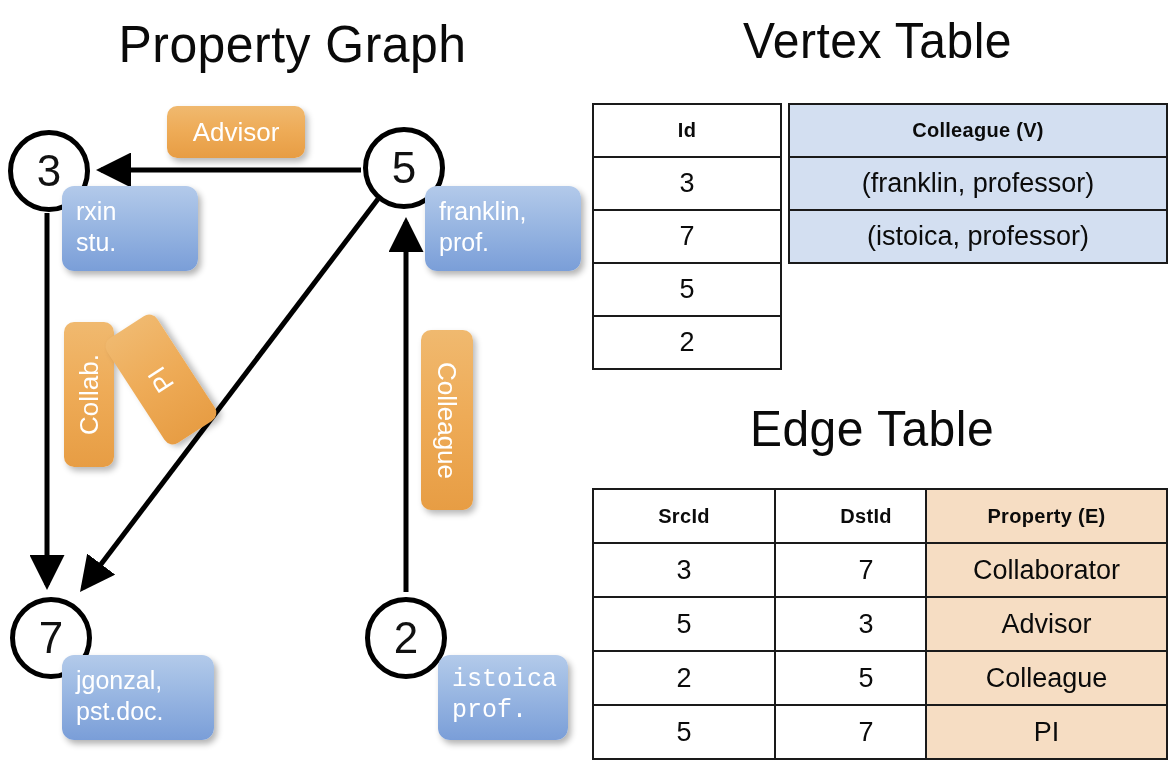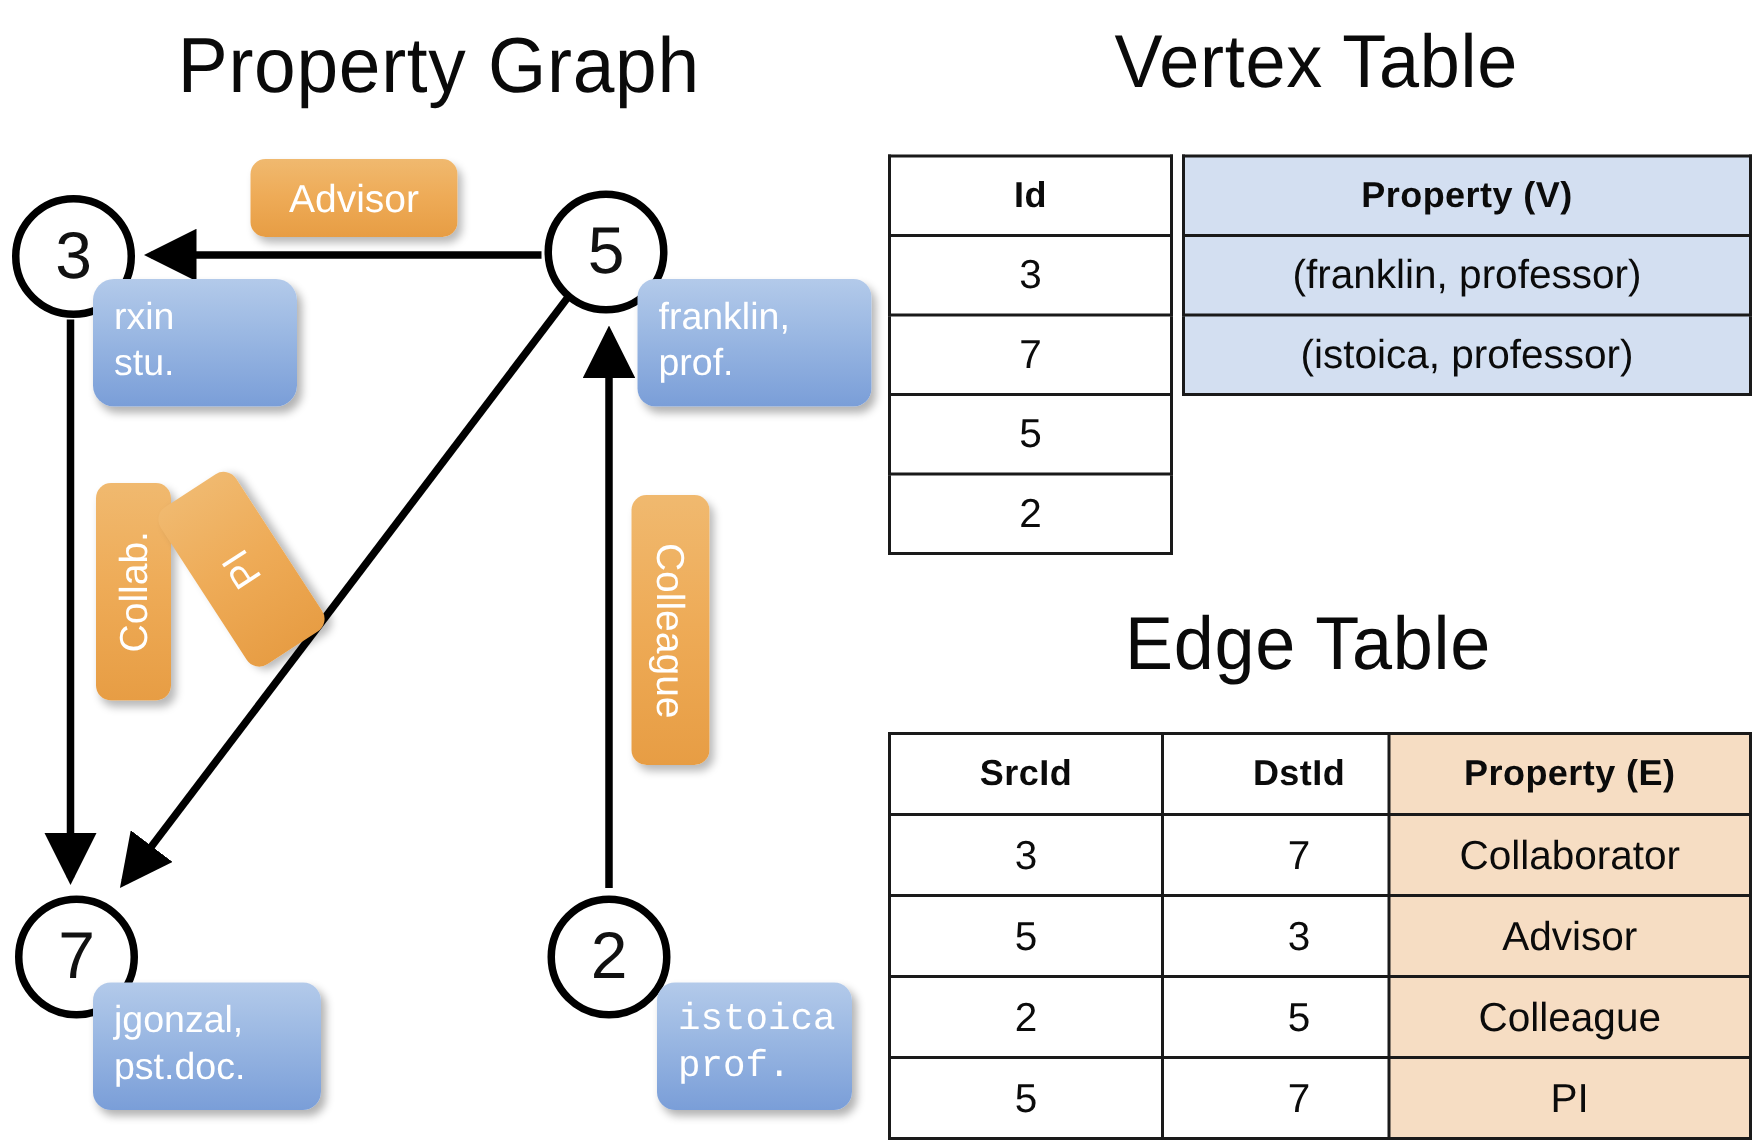--- a/index.html
+++ b/index.html
@@ -68,21 +68,21 @@
     color: #ffffff;
     font-size: 25px;
     font-weight: 300;
     line-height: 1.22;
     padding: 10px 14px;
     box-sizing: border-box;
     box-shadow: 3px 4px 6px rgba(0,0,0,0.30);
     z-index: 4;
     font-family: "Liberation Sans", sans-serif;
   }
-  #box-rxin      { left: 62px;  top: 186px; width: 136px; height: 85px; border-radius: 14px; }
+  #box-rxin      { left: 62px;  top: 186px; width: 136px; height: 85px; }
   #box-franklin  { left: 425px; top: 186px; width: 156px; height: 85px; }
   #box-jgonzal   { left: 62px;  top: 655px; width: 152px; height: 85px; }
   #box-istoica   { left: 438px; top: 655px; width: 130px; height: 85px; font-family: Liberation Mono, monospace; }
 
   
   .badge-orange {
     position: absolute;
     background: linear-gradient(to bottom, #f0b96f 0%, #eeab57 48%, #e79d44 100%);
     border-radius: 10px;
     color: #ffffff;
@@ -115,21 +115,21 @@
   }
   .tbl td, .tbl th {
     border: 2px solid #1a1a1a;
     text-align: center;
     font-weight: 300;
     font-size: 27px;
     color: #0b0b0b;
     padding: 0;
     box-sizing: border-box;
   }
-  .tbl th { font-weight: 700; font-size: 24px; letter-spacing: 0.3px; margin-left: 20px; }
+  .tbl th { font-weight: 700; font-size: 20px; letter-spacing: 0.3px; margin-left: 20px; }
 
   
   #vertex-id-tbl     { left: 592px; top: 103px; width: 190px; }
   #vertex-id-tbl td, #vertex-id-tbl th { height: 53px; background: #ffffff; }
   #vertex-prop-tbl   { left: 788px; top: 103px; width: 380px; }
   #vertex-prop-tbl td, #vertex-prop-tbl th { height: 53px; background: #d3dff1; }
 
   
   #edge-ids-tbl      { left: 592px; top: 488px; width: 366px; }
   #edge-ids-tbl td, #edge-ids-tbl th { height: 54px; background: #ffffff; width: 164px; }
@@ -213,21 +213,21 @@
   </tr>
   <tr>
     <td>2</td>
   </tr>
 </tbody>
   </table>
 
 <table id="vertex-prop-tbl" class="tbl">
   <tbody>
       <tr>
-    <th>Property (V)</th>
+    <th>Colleague (V)</th>
   </tr>
   <tr>
     <td>(franklin, professor)</td>
   </tr>
   <tr>
     <td>(istoica, professor)</td>
   </tr>
 </tbody>
   </table>
 

